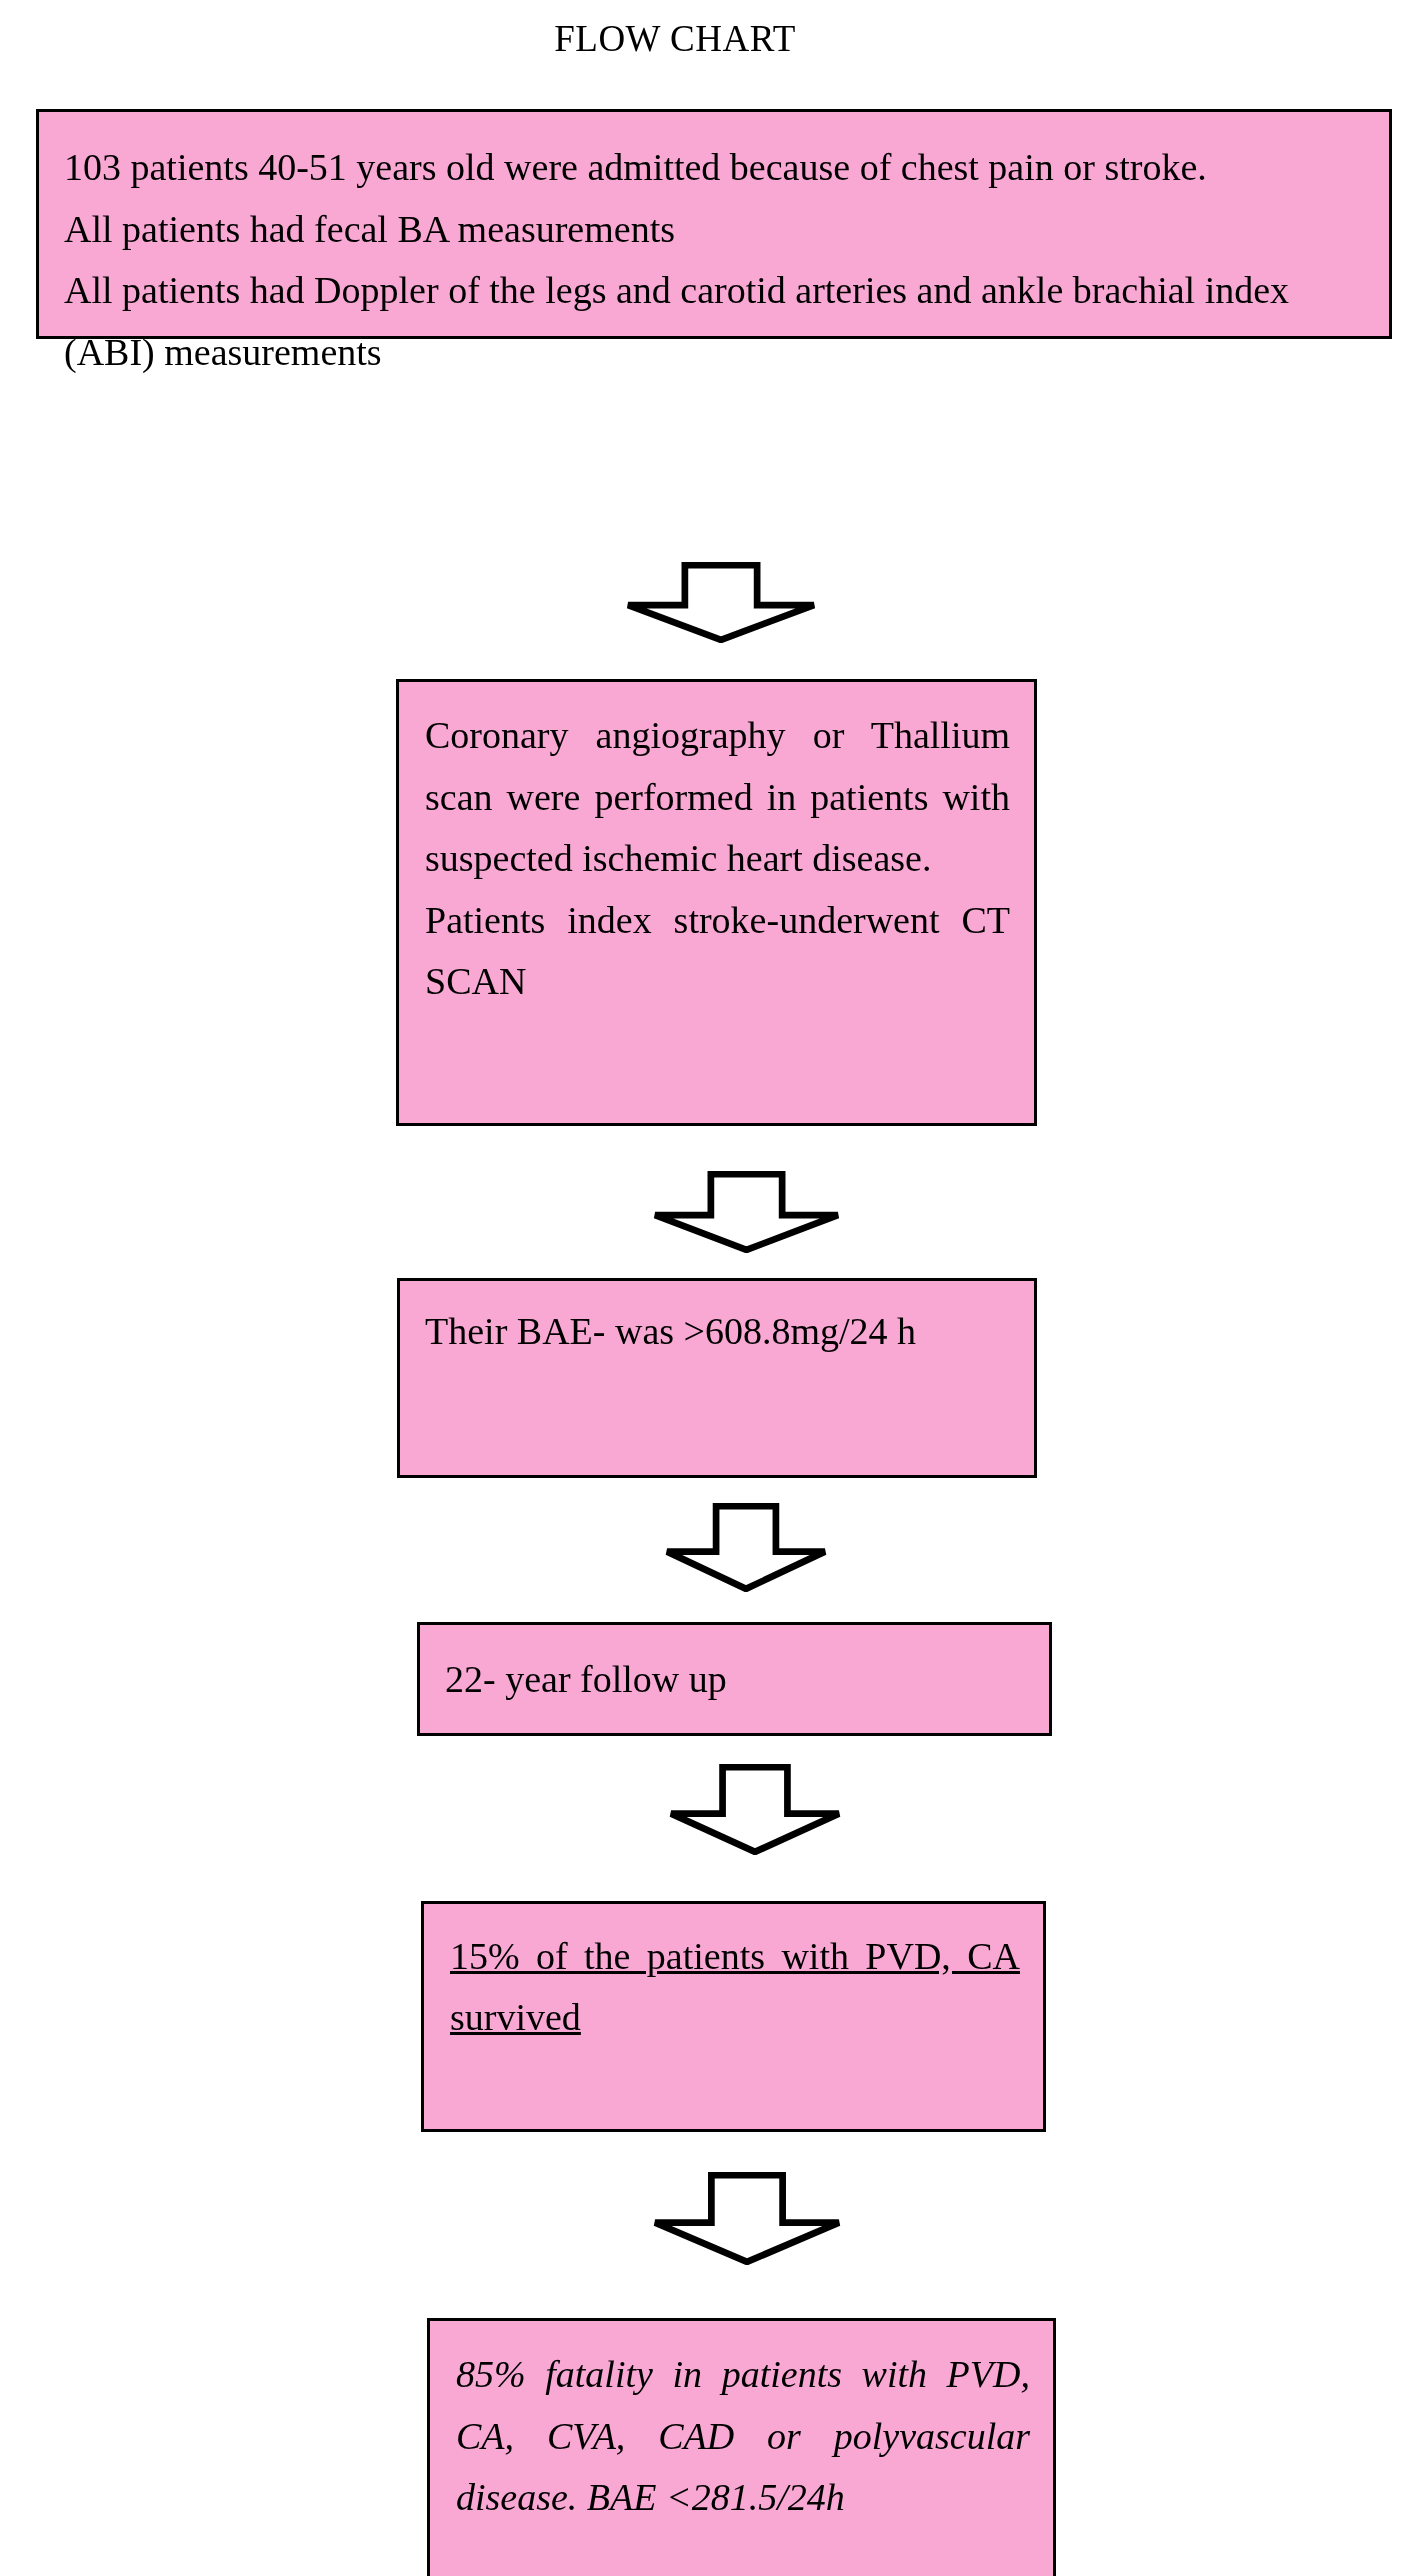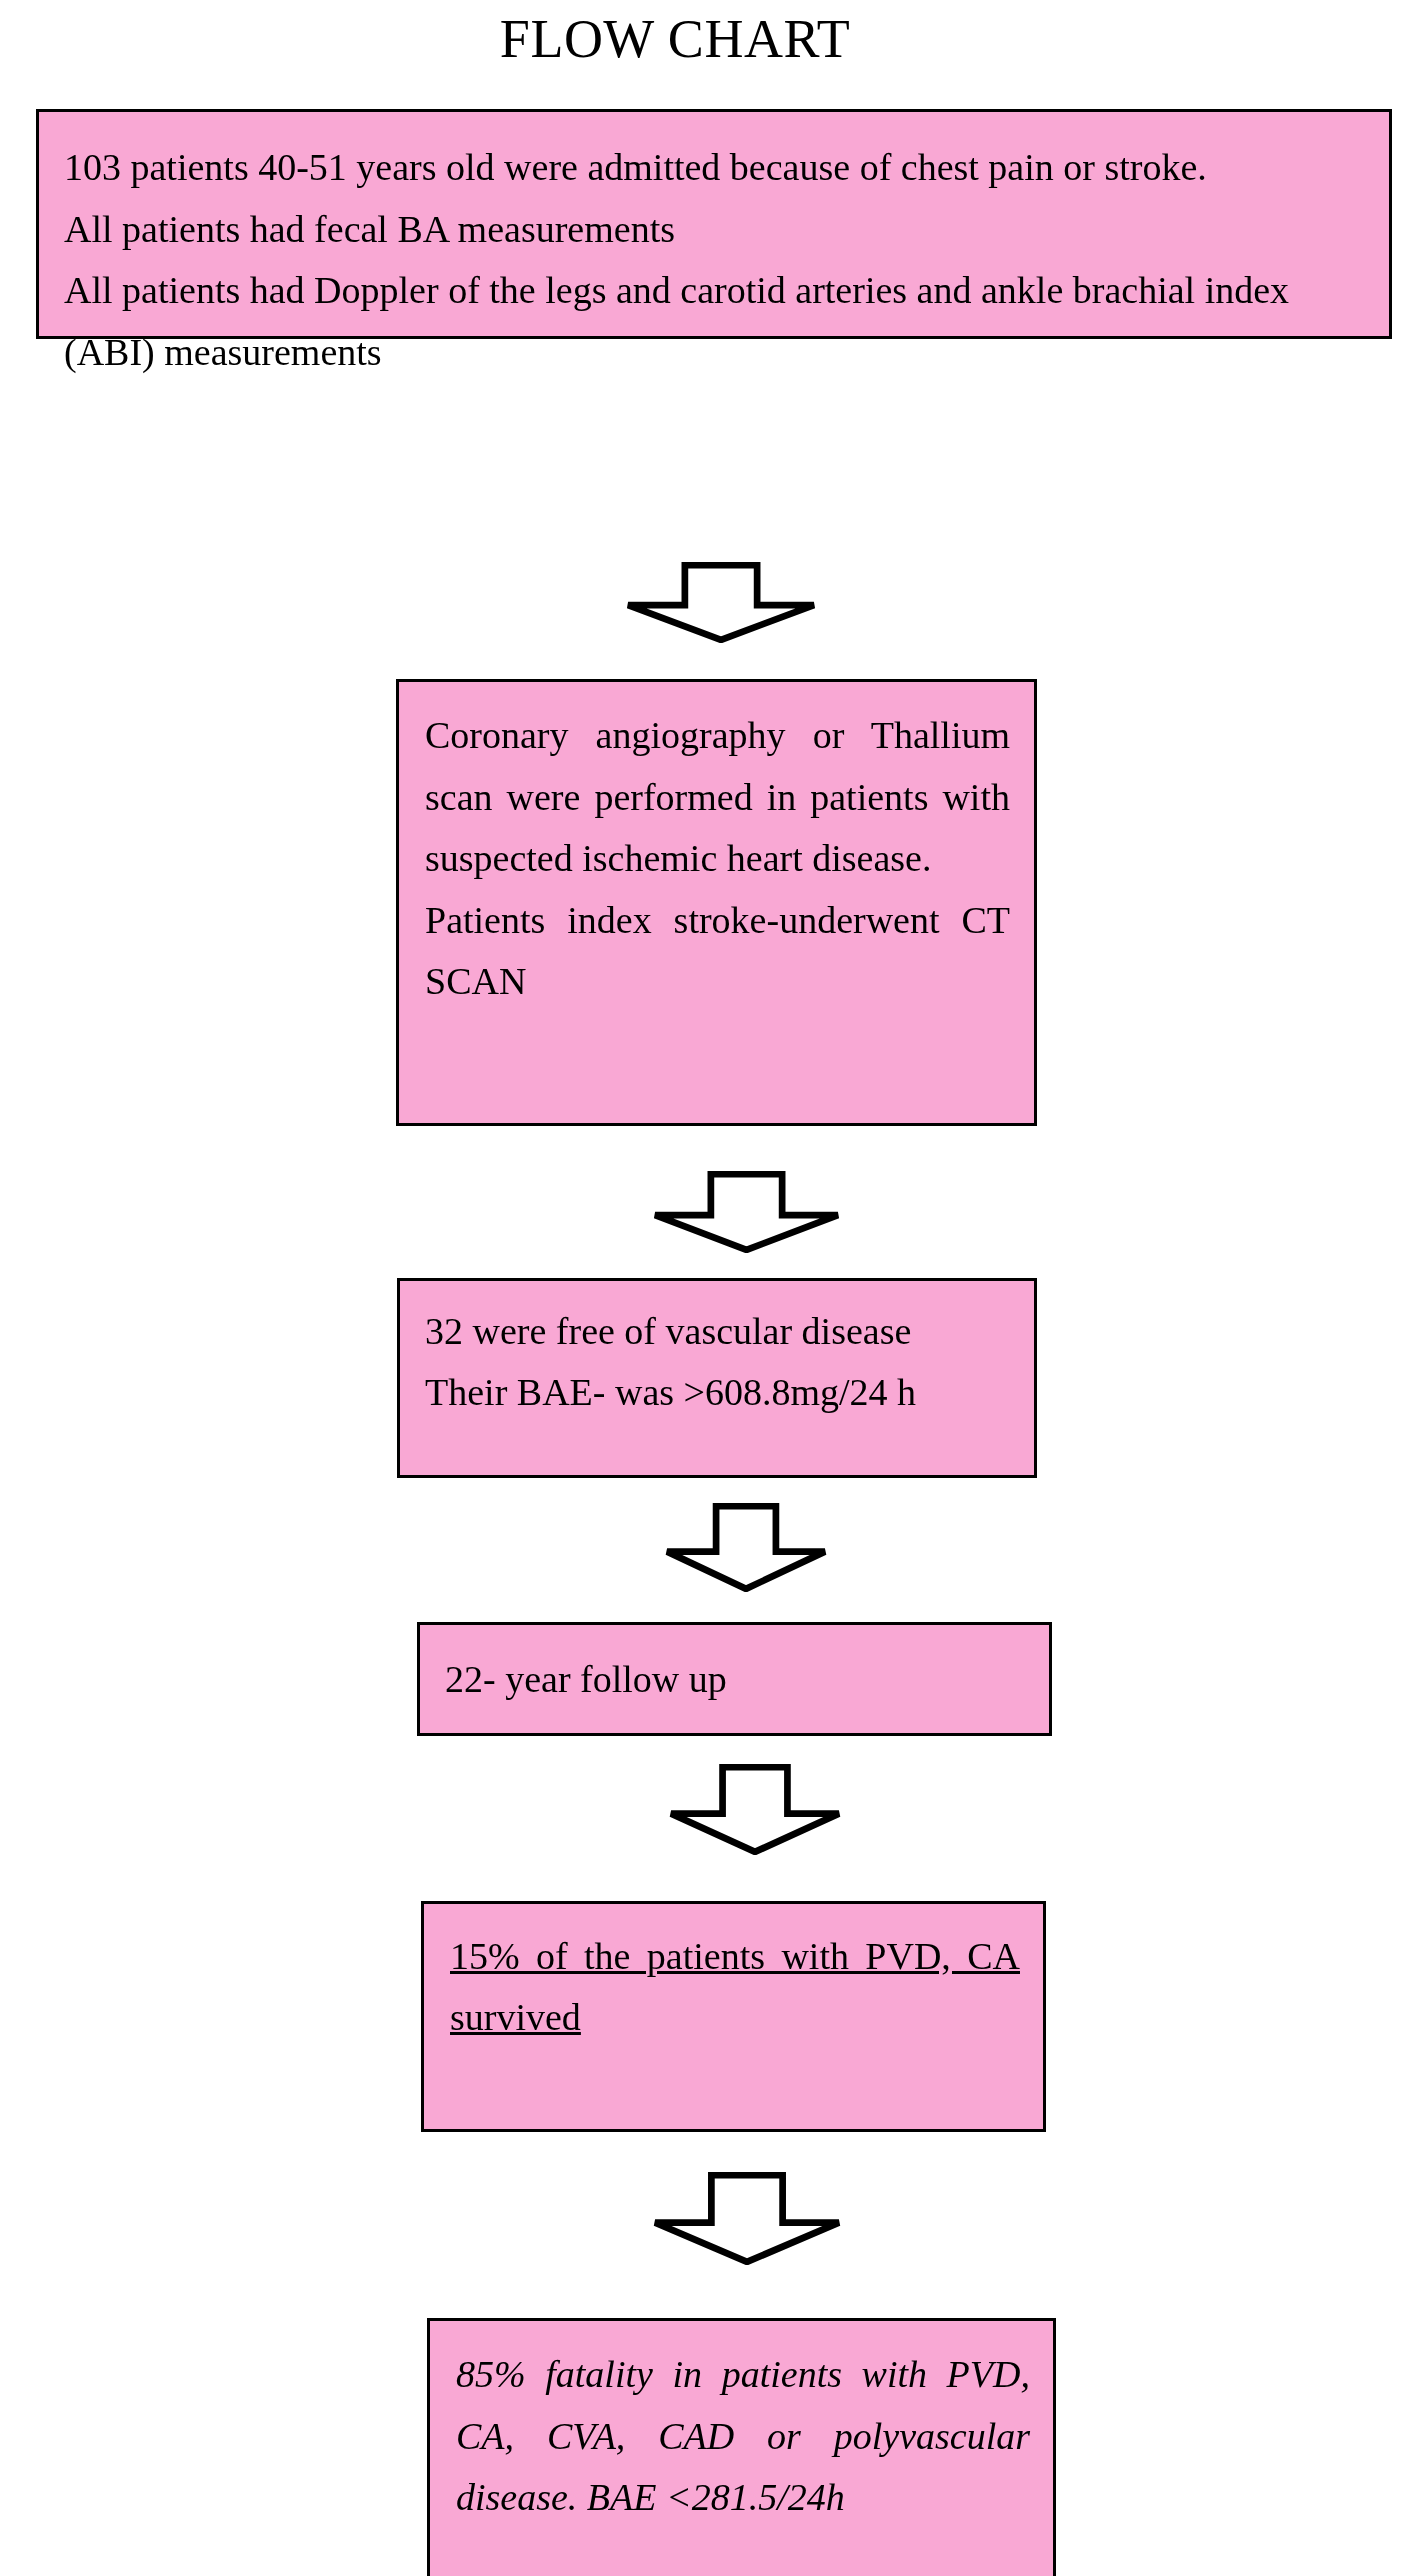--- a/index.html
+++ b/index.html
@@ -12,24 +12,24 @@
     width: 1418px;
     height: 2661px;
     background: #ffffff;
     font-family: "Liberation Serif", "DejaVu Serif", serif;
     color: #000000;
     overflow: hidden;
   }
   .title {
     position: absolute;
     left: 0;
-    top: 10px;
+    top: 19px;
     width: 1350px;
     text-align: center;
-    font-size: 54px;
+    font-size: 37px;
     line-height: 1.1;
     letter-spacing: 0.5px;
     white-space: nowrap;
   }
   .node {
     position: absolute;
     box-sizing: border-box;
     border: 3.6px solid #000000;
     background: #f9a8d4;
   }
@@ -99,21 +99,20 @@
   </div>
 
   <div class="arrow" id="arrow2">
     <svg viewBox="0 0 366 160" preserveAspectRatio="none" aria-hidden="true">
       <polygon points="114,6 252,6 252,86 360,86 183,154 6,86 114,86" fill="#ffffff" stroke="#000000" stroke-width="13" stroke-linejoin="miter"></polygon>
     </svg>
   </div>
 
   <div class="node" id="node3">
     <div class="body">
-      <p>32 were free of vascular disease</p>
       <p>Their BAE- was &gt;608.8mg/24 h</p>
     </div>
   </div>
 
   <div class="arrow" id="arrow3">
     <svg viewBox="0 0 318 172" preserveAspectRatio="none" aria-hidden="true">
       <polygon points="101,6 217,6 217,94 312,94 159,166 6,94 101,94" fill="#ffffff" stroke="#000000" stroke-width="13" stroke-linejoin="miter"></polygon>
     </svg>
   </div>
 

